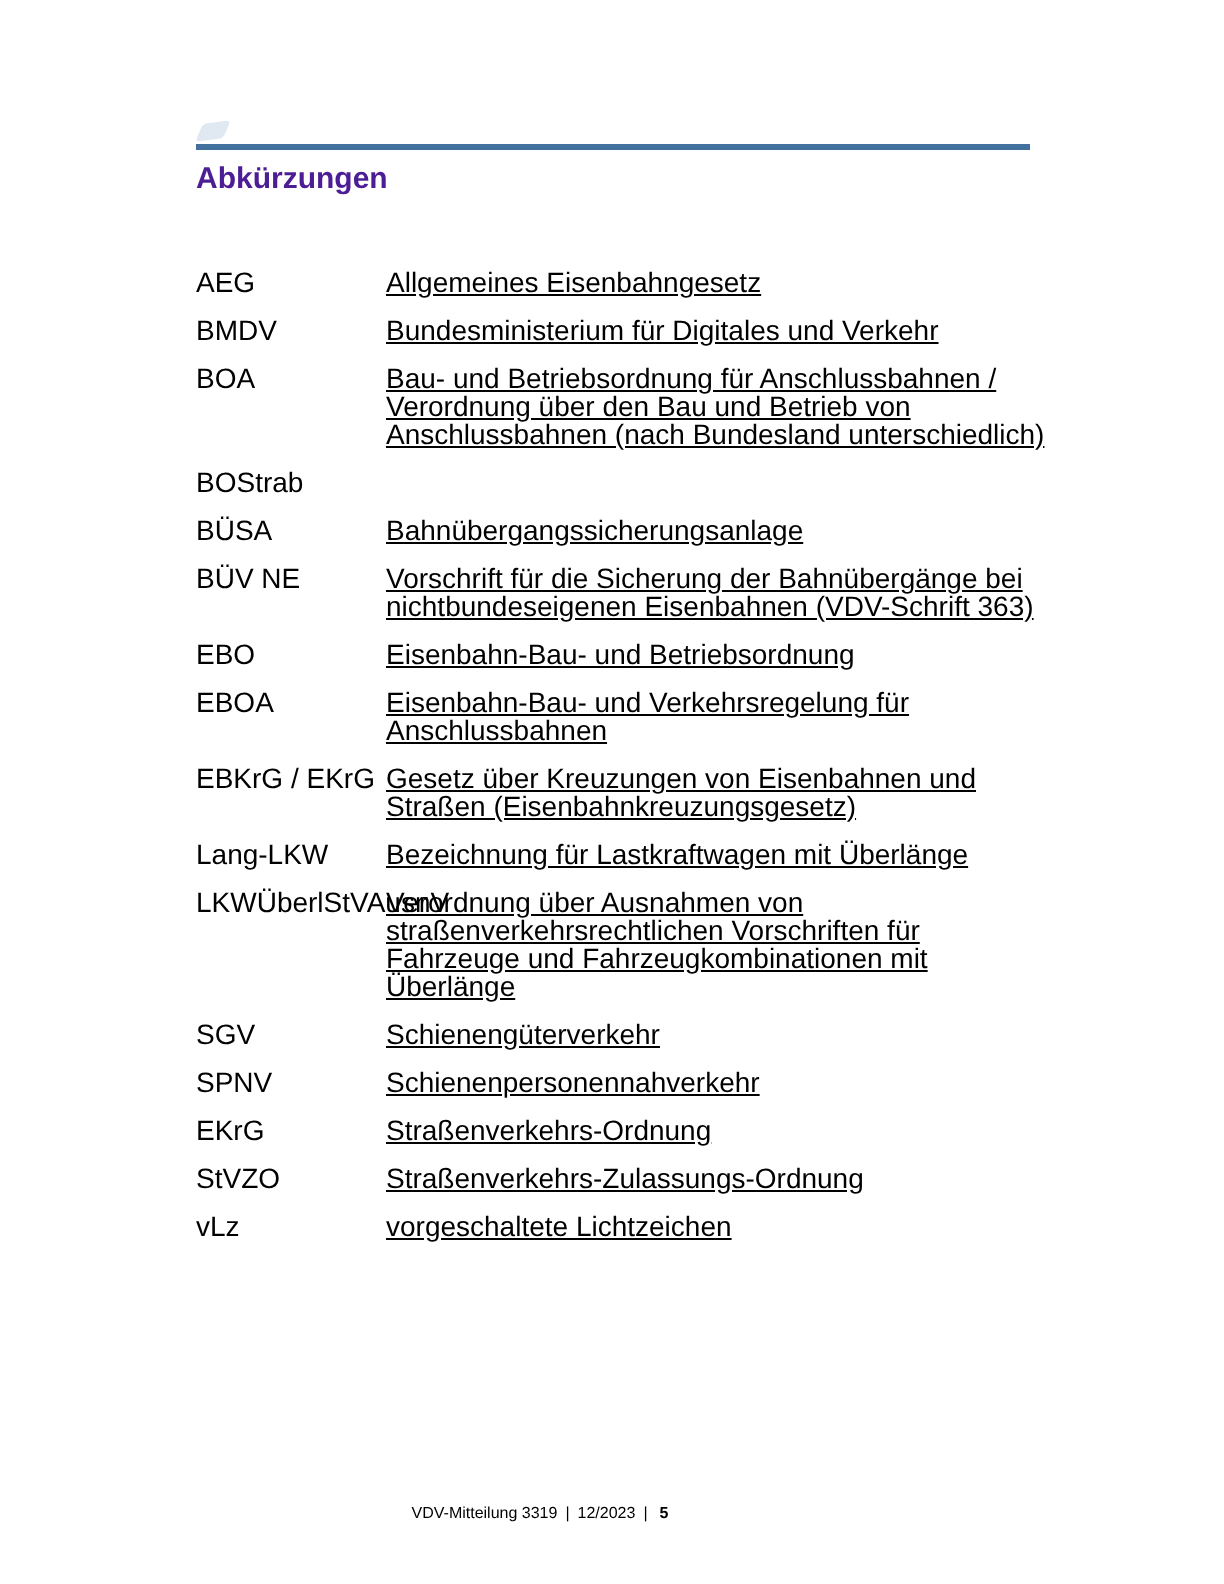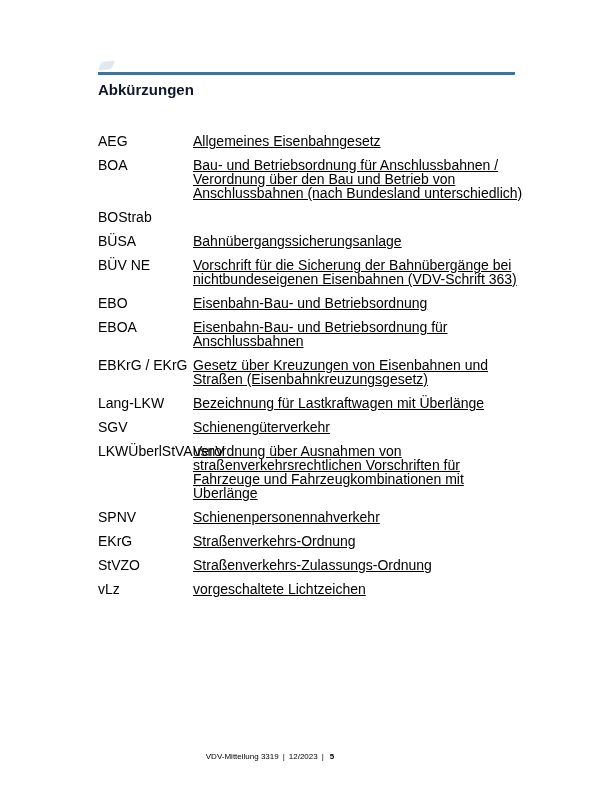--- a/index.html
+++ b/index.html
@@ -36,21 +36,21 @@
     border-radius: 2px;
   }
   .page-title {
     position: absolute;
     left: 98px;
     top: 80px;
     margin: 0;
     font-size: 15px;
     line-height: 19px;
     font-weight: bold;
-    color: #0f172a;
+    color: #4c1d95;
   }
   .abbr-list {
     position: absolute;
     left: 98px;
     top: 134px;
     width: 430px;
   }
   .abbr-row {
     display: flex;
     align-items: flex-start;
@@ -95,20 +95,24 @@
   <div class="title-rule"></div>
 
   <h1 class="page-title">Abkürzungen</h1>
 
   <div class="abbr-list">
     <div class="abbr-row">
       <span class="abbr-term">AEG</span>
       <span class="abbr-def">Allgemeines Eisenbahngesetz</span>
     </div>
 
+    <div class="abbr-row">
+      <span class="abbr-term">BMDV</span>
+      <span class="abbr-def">Bundesministerium für Digitales und Verkehr</span>
+    </div>
 
     <div class="abbr-row">
       <span class="abbr-term">BOA</span>
       <span class="abbr-def">Bau- und Betriebsordnung für Anschlussbahnen / Verordnung über den Bau und Betrieb von Anschlussbahnen (nach Bundesland unterschiedlich)</span>
     </div>
 
     <div class="abbr-row">
       <span class="abbr-term">BOStrab</span>
     </div>
 
@@ -124,41 +128,41 @@
       <span class="abbr-def">Vorschrift für die Sicherung der Bahnübergänge bei nichtbundeseigenen Eisenbahnen (VDV-Schrift 363)</span>
     </div>
 
     <div class="abbr-row">
       <span class="abbr-term">EBO</span>
       <span class="abbr-def">Eisenbahn-Bau- und Betriebsordnung</span>
     </div>
 
     <div class="abbr-row">
       <span class="abbr-term">EBOA</span>
-      <span class="abbr-def">Eisenbahn-Bau- und Betriebsordnung für Anschlussbahnen</span>
+      <span class="abbr-def">Eisenbahn-Bau- und Verkehrsregelung für Anschlussbahnen</span>
     </div>
 
     <div class="abbr-row">
       <span class="abbr-term">EBKrG / EKrG</span>
       <span class="abbr-def">Gesetz über Kreuzungen von Eisenbahnen und Straßen (Eisenbahnkreuzungsgesetz)</span>
     </div>
 
     <div class="abbr-row">
       <span class="abbr-term">Lang-LKW</span>
       <span class="abbr-def">Bezeichnung für Lastkraftwagen mit Überlänge</span>
     </div>
 
     <div class="abbr-row">
-      <span class="abbr-term">SGV</span>
-      <span class="abbr-def">Schienengüterverkehr</span>
+      <span class="abbr-term">LKWÜberlStVAusnV</span>
+      <span class="abbr-def">Verordnung über Ausnahmen von straßenverkehrsrechtlichen Vorschriften für Fahrzeuge und Fahrzeugkombinationen mit Überlänge</span>
     </div>
 
     <div class="abbr-row">
-      <span class="abbr-term">LKWÜberlStVAusnV</span>
-      <span class="abbr-def">Verordnung über Ausnahmen von straßenverkehrsrechtlichen Vorschriften für Fahrzeuge und Fahrzeugkombinationen mit Überlänge</span>
+      <span class="abbr-term">SGV</span>
+      <span class="abbr-def">Schienengüterverkehr</span>
     </div>
 
     <div class="abbr-row">
       <span class="abbr-term">SPNV</span>
       <span class="abbr-def">Schienenpersonennahverkehr</span>
     </div>
 
     <div class="abbr-row">
       <span class="abbr-term">EKrG</span>
       <span class="abbr-def">Straßenverkehrs-Ordnung</span>

